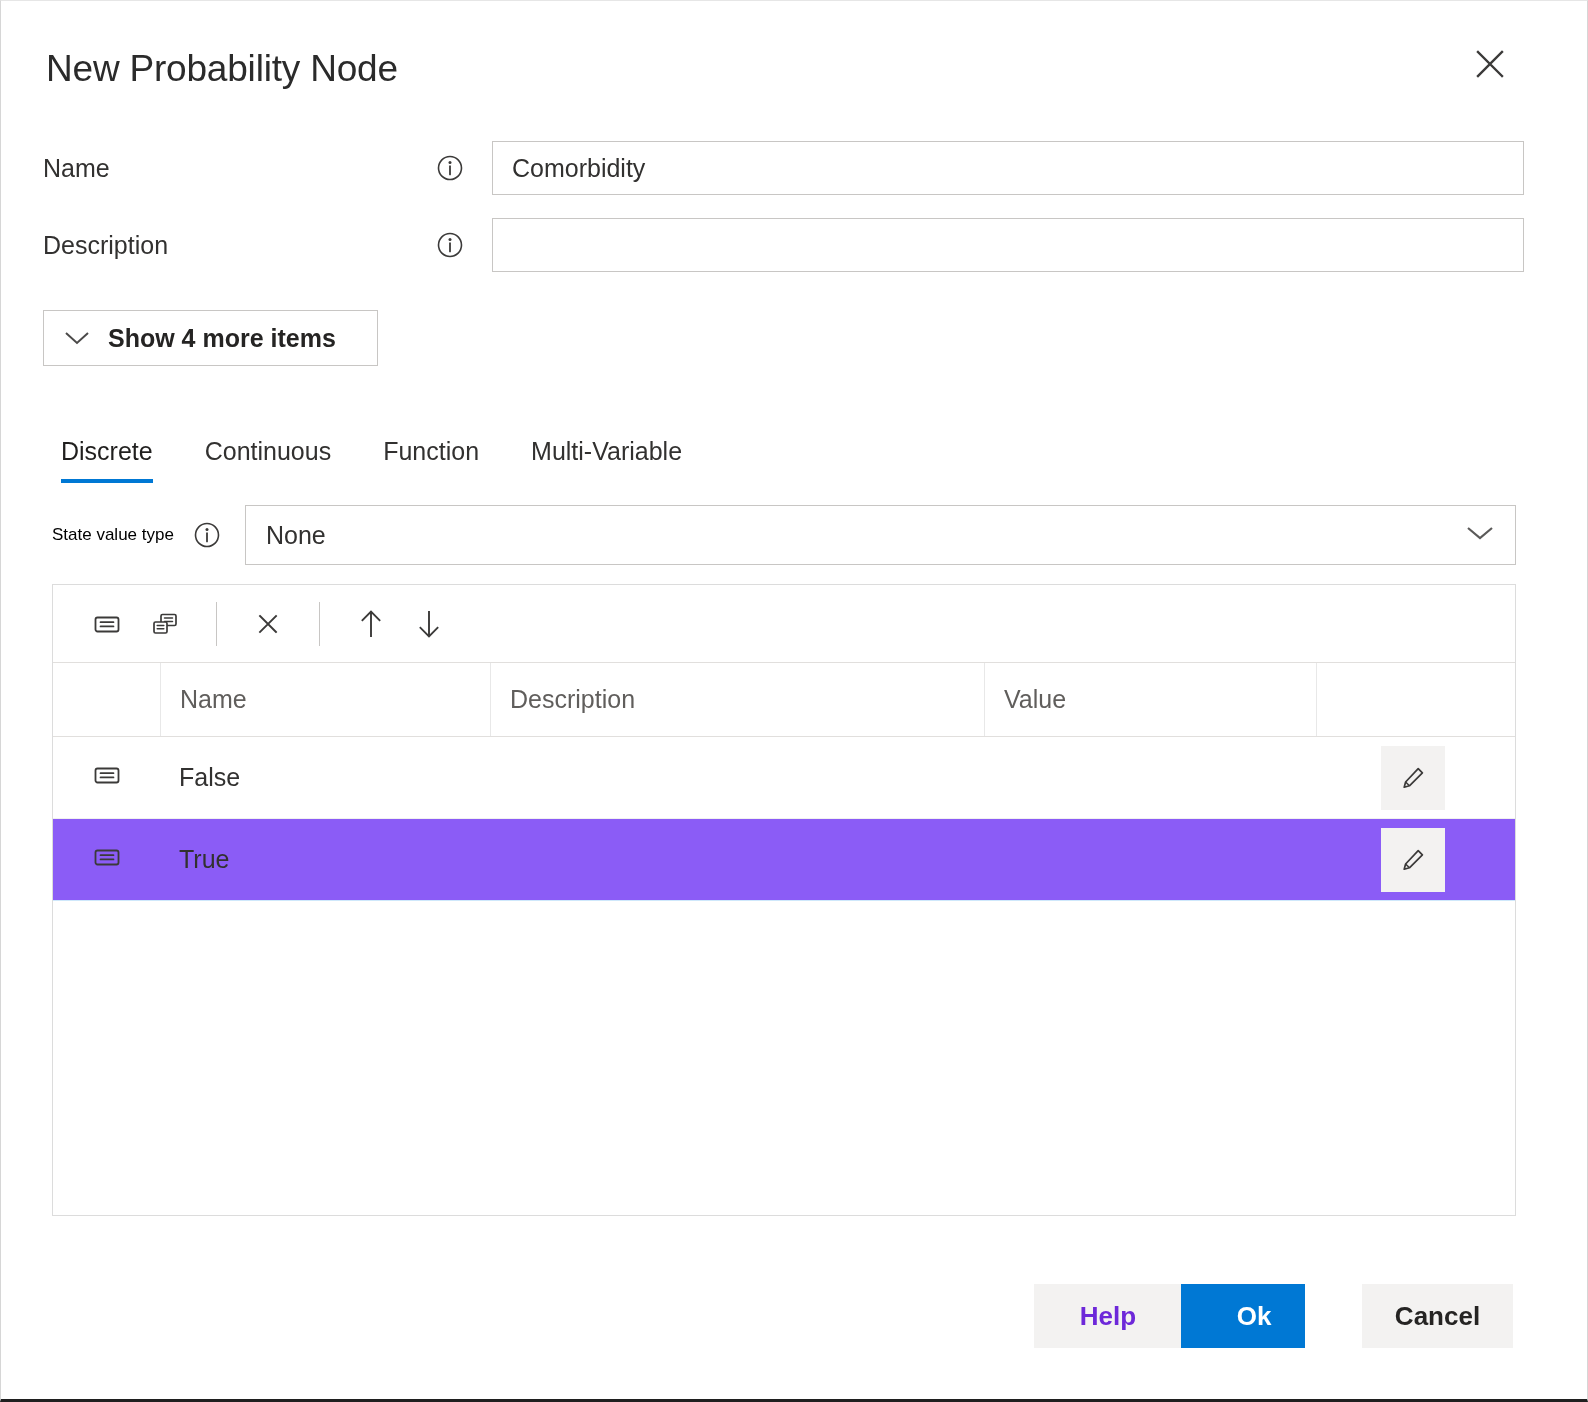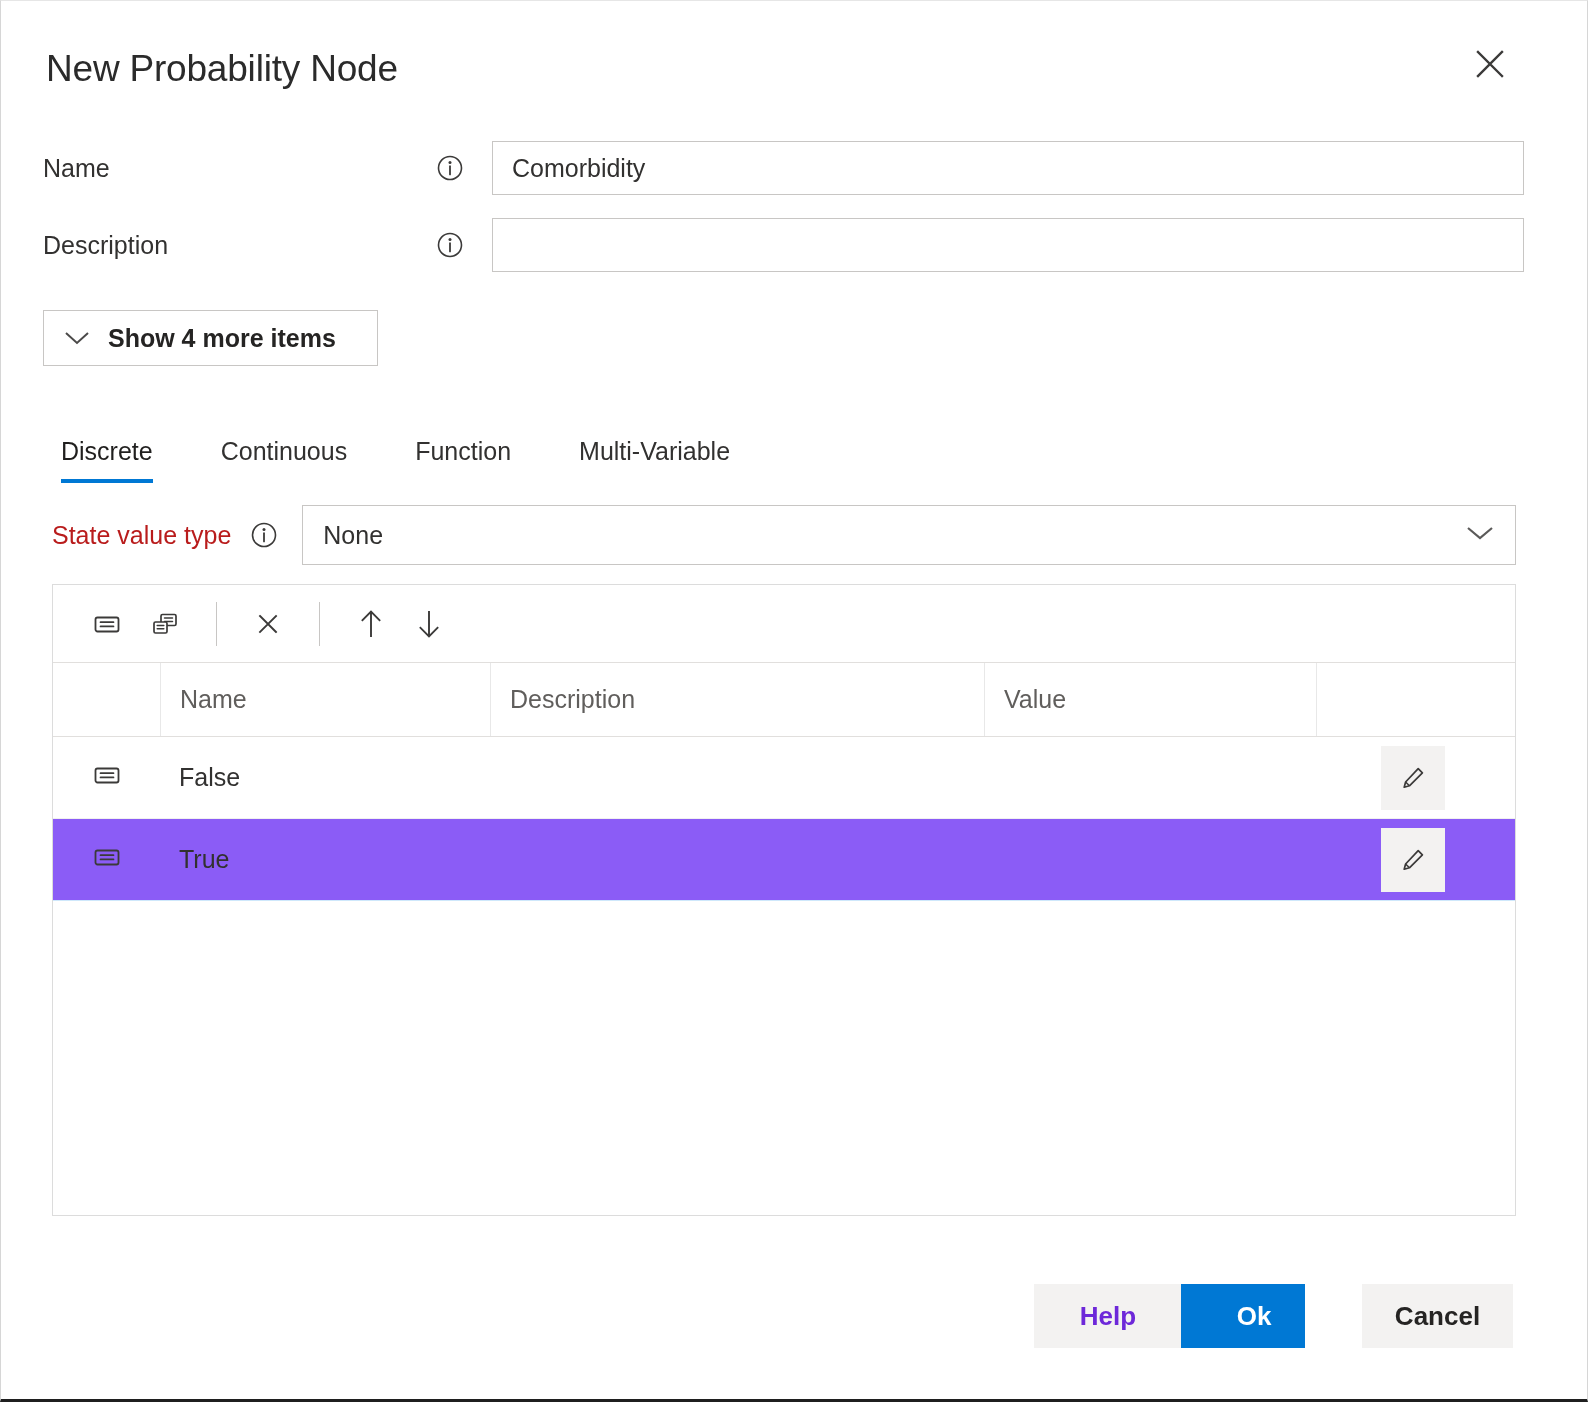--- a/index.html
+++ b/index.html
@@ -113,21 +113,21 @@
     white-space: nowrap;
   }
   .chev svg { display: block; }
 
   
   .tabs {
     position: absolute;
     left: 56px; top: 432px;
     display: flex;
     align-items: flex-end;
-    gap: 16px;
+    gap: 0px;
   }
   .tab {
     padding: 0 26px 14px 26px;
     font-size: 25px;
     color: #323130;
     cursor: pointer;
     position: relative;
     white-space: nowrap;
     line-height: 36px;
   }
@@ -143,22 +143,22 @@
   .tab:first-child.active::after { left: 4px; right: 26px; }
 
   
   .svt-row {
     position: absolute;
     left: 51px; top: 508px;
     width: 1464px; height: 52px;
     display: flex; align-items: center;
   }
   .svt-label {
-    font-size: 25px;
-    color: #b91c1c;
+    font-size: 17px;
+    color: #000000;
     white-space: nowrap;
   }
   .svt-row .info-icon { margin-left: 16px; }
 
   .select-box {
     margin-left: 21px;
     flex: 1 1 auto;
     height: 60px;
     border: 1px solid #c8c6c4;
     background: #ffffff;

